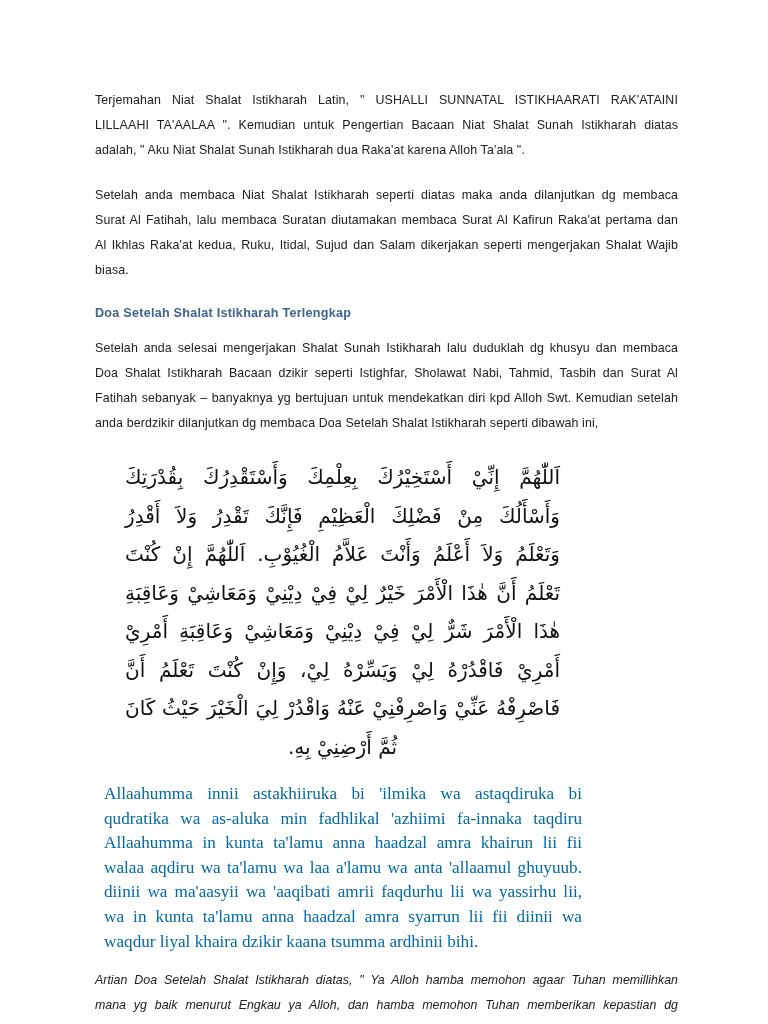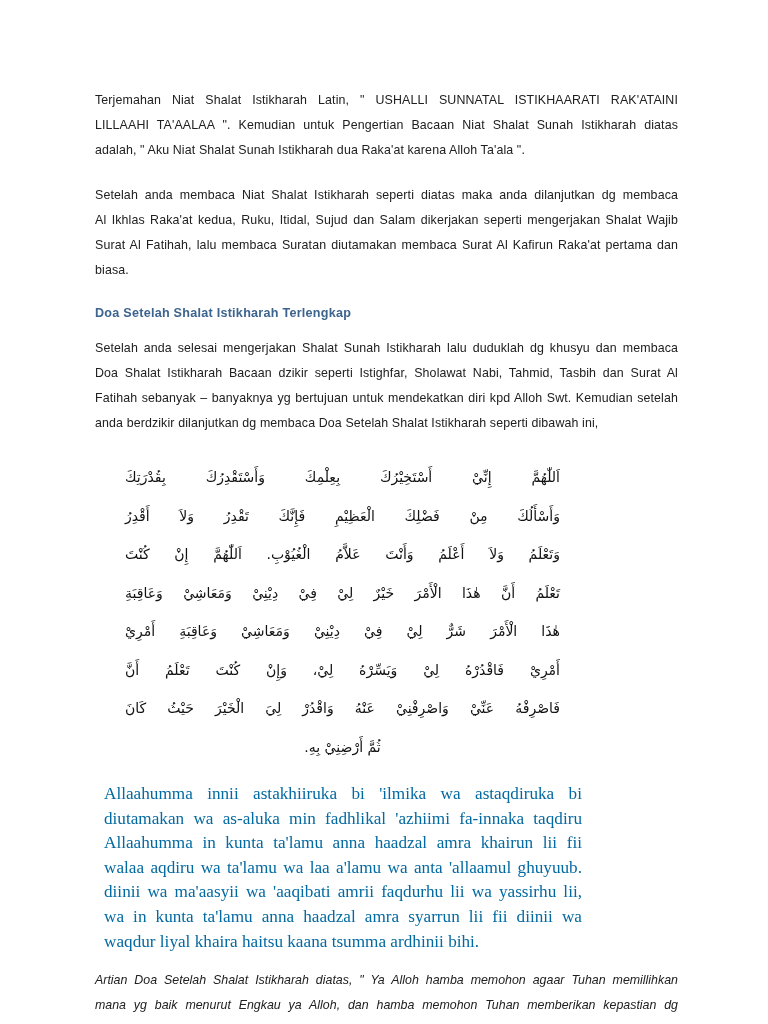--- a/index.html
+++ b/index.html
@@ -48,21 +48,21 @@
     margin: 22px 0 10px 0;
     padding: 0 118px 0 30px;
     direction: rtl;
     text-align: justify;
     text-align-last: center;
     unicode-bidi: embed;
   }
 
   .arabic-line {
     font-family: "DejaVu Sans", sans-serif;
-    font-size: 14px;
+    font-size: 20px;
     line-height: 38.5px;
     color: #111111;
     direction: rtl;
     text-align: center;
     white-space: nowrap;
   }
 
   .arabic-line.justified {
     text-align: justify;
     text-align-last: justify;
@@ -112,22 +112,22 @@
 <div class="page">
 
   <p class="body-par">
     <span class="j-line">Terjemahan Niat Shalat Istikharah Latin, " USHALLI SUNNATAL ISTIKHAARATI RAK'ATAINI</span>
     <span class="j-line">LILLAAHI TA'AALAA ". Kemudian untuk Pengertian Bacaan Niat Shalat Sunah Istikharah diatas</span>
     <span class="j-line last">adalah, " Aku Niat Shalat Sunah Istikharah dua Raka'at karena Alloh Ta'ala ".</span>
   </p>
 
   <p class="body-par">
     <span class="j-line">Setelah anda membaca Niat Shalat Istikharah seperti diatas maka anda dilanjutkan dg membaca</span>
+    <span class="j-line">Surat Al Fatihah, lalu membaca Suratan diutamakan membaca Surat Al Kafirun Raka'at pertama dan</span>
     <span class="j-line">Al Ikhlas Raka'at kedua, Ruku, Itidal, Sujud dan Salam dikerjakan seperti mengerjakan Shalat Wajib</span>
-    <span class="j-line">Surat Al Fatihah, lalu membaca Suratan diutamakan membaca Surat Al Kafirun Raka'at pertama dan</span>
     <span class="j-line last">biasa.</span>
   </p>
 
   <h2 class="section-heading">Doa Setelah Shalat Istikharah Terlengkap</h2>
 
   <p class="body-par">
     <span class="j-line">Setelah anda selesai mengerjakan Shalat Sunah Istikharah lalu duduklah dg khusyu dan membaca</span>
     <span class="j-line">Doa Shalat Istikharah Bacaan dzikir seperti Istighfar, Sholawat Nabi, Tahmid, Tasbih dan Surat Al</span>
     <span class="j-line">Fatihah sebanyak – banyaknya yg bertujuan untuk mendekatkan diri kpd Alloh Swt. Kemudian setelah</span>
     <span class="j-line last">anda berdzikir dilanjutkan dg membaca Doa Setelah Shalat Istikharah seperti dibawah ini,</span>
@@ -139,26 +139,26 @@
     <div class="arabic-line justified">وَتَعْلَمُ وَلاَ أَعْلَمُ وَأَنْتَ عَلاَّمُ الْغُيُوْبِ. اَللّٰهُمَّ إِنْ كُنْتَ</div>
     <div class="arabic-line justified">تَعْلَمُ أَنَّ هٰذَا الْأَمْرَ خَيْرٌ لِيْ فِيْ دِيْنِيْ وَمَعَاشِيْ وَعَاقِبَةِ</div>
     <div class="arabic-line justified">هٰذَا الْأَمْرَ شَرٌّ لِيْ فِيْ دِيْنِيْ وَمَعَاشِيْ وَعَاقِبَةِ أَمْرِيْ</div>
     <div class="arabic-line justified">أَمْرِيْ فَاقْدُرْهُ لِيْ وَيَسِّرْهُ لِيْ، وَإِنْ كُنْتَ تَعْلَمُ أَنَّ</div>
     <div class="arabic-line justified">فَاصْرِفْهُ عَنِّيْ وَاصْرِفْنِيْ عَنْهُ وَاقْدُرْ لِيَ الْخَيْرَ حَيْثُ كَانَ</div>
     <div class="arabic-line">ثُمَّ أَرْضِنِيْ بِهِ.</div>
   </div>
 
   <div class="translit-block">
     <div class="translit-line">Allaahumma innii astakhiiruka bi 'ilmika wa astaqdiruka bi</div>
-    <div class="translit-line">diutamakan wa as-aluka min fadhlikal 'azhiimi fa-innaka taqdiru</div>
+    <div class="translit-line">qudratika wa as-aluka min fadhlikal 'azhiimi fa-innaka taqdiru</div>
     <div class="translit-line">Allaahumma in kunta ta'lamu anna haadzal amra khairun lii fii</div>
     <div class="translit-line">walaa aqdiru wa ta'lamu wa laa a'lamu wa anta 'allaamul ghuyuub.</div>
     <div class="translit-line">diinii wa ma'aasyii wa 'aaqibati amrii faqdurhu lii wa yassirhu lii,</div>
     <div class="translit-line">wa in kunta ta'lamu anna haadzal amra syarrun lii fii diinii wa</div>
-    <div class="translit-line last">waqdur liyal khaira haitsu kaana tsumma ardhinii bihi.</div>
+    <div class="translit-line last">waqdur liyal khaira dzikir kaana tsumma ardhinii bihi.</div>
   </div>
 
   <p class="italic-par">
     <span class="j-line">Artian Doa Setelah Shalat Istikharah diatas, " Ya Alloh hamba memohon agaar Tuhan memillihkan</span>
     <span class="j-line">mana yg baik menurut Engkau ya Alloh, dan hamba memohon Tuhan memberikan kepastian dg</span>
   </p>
 
 </div>
 
 </body></html>

